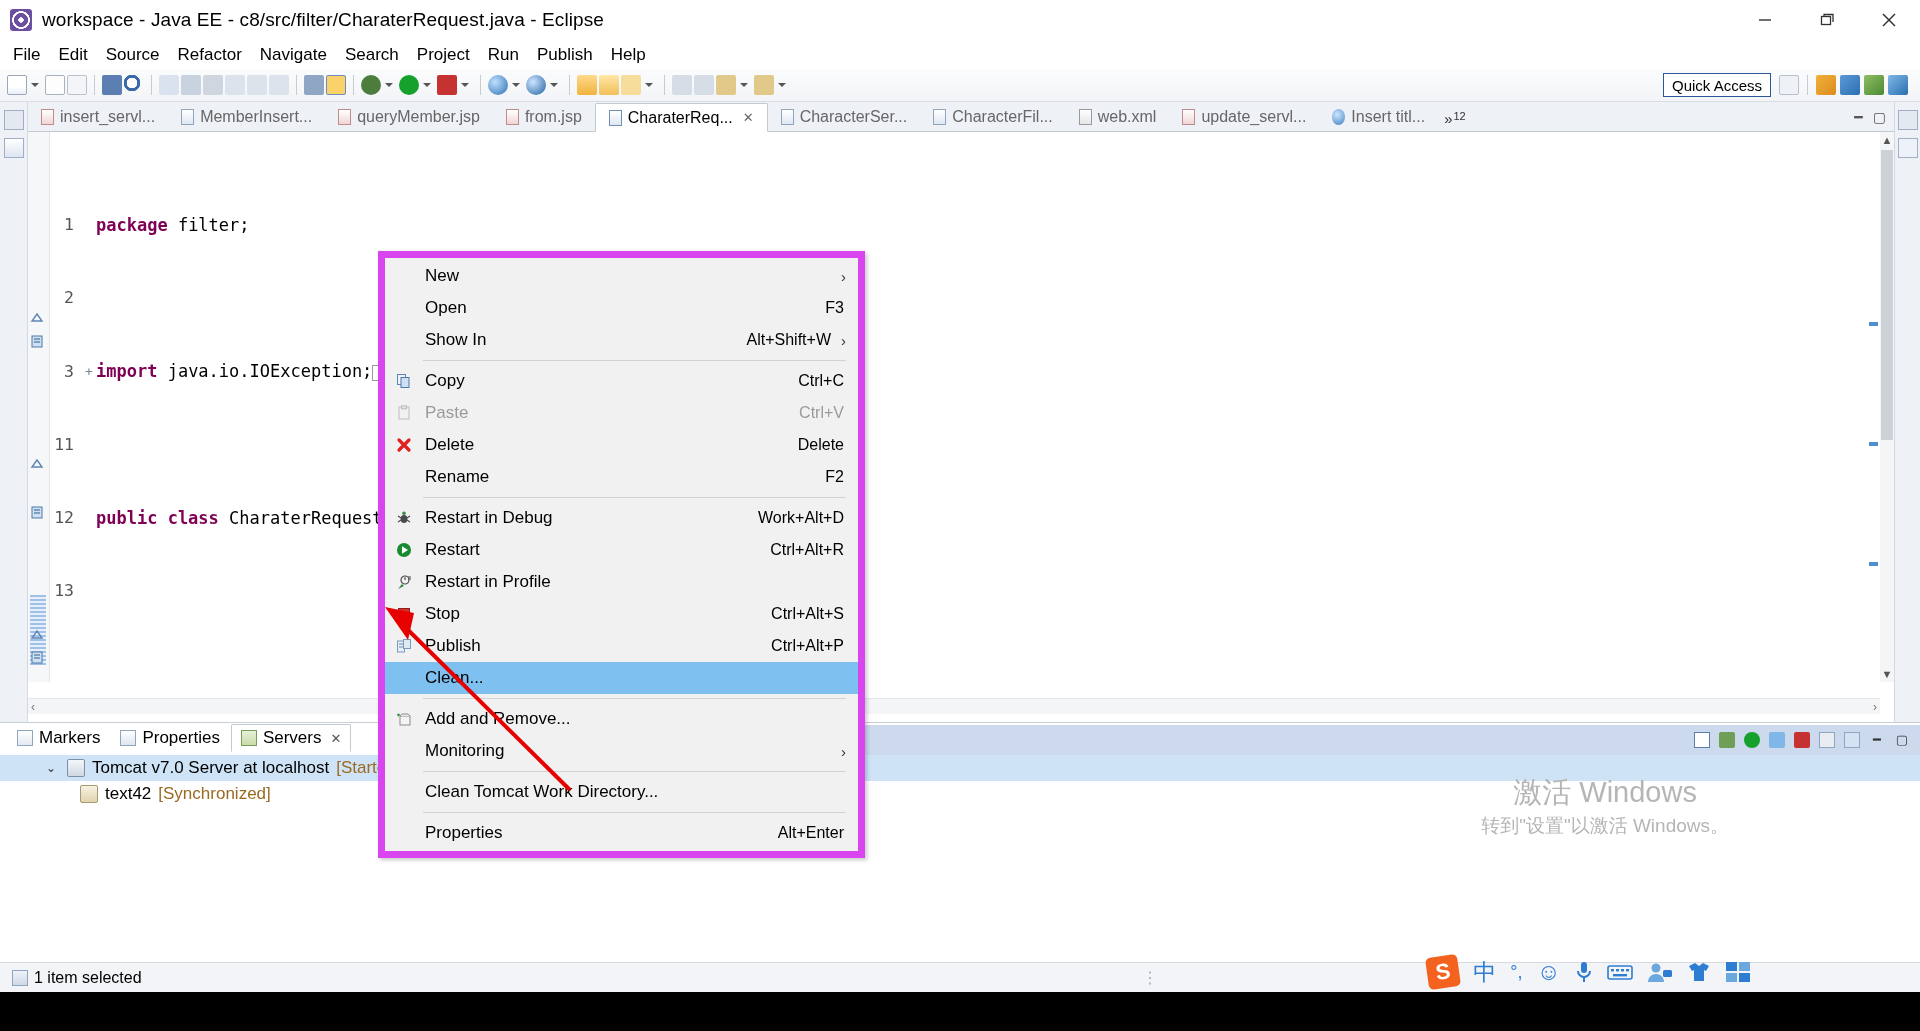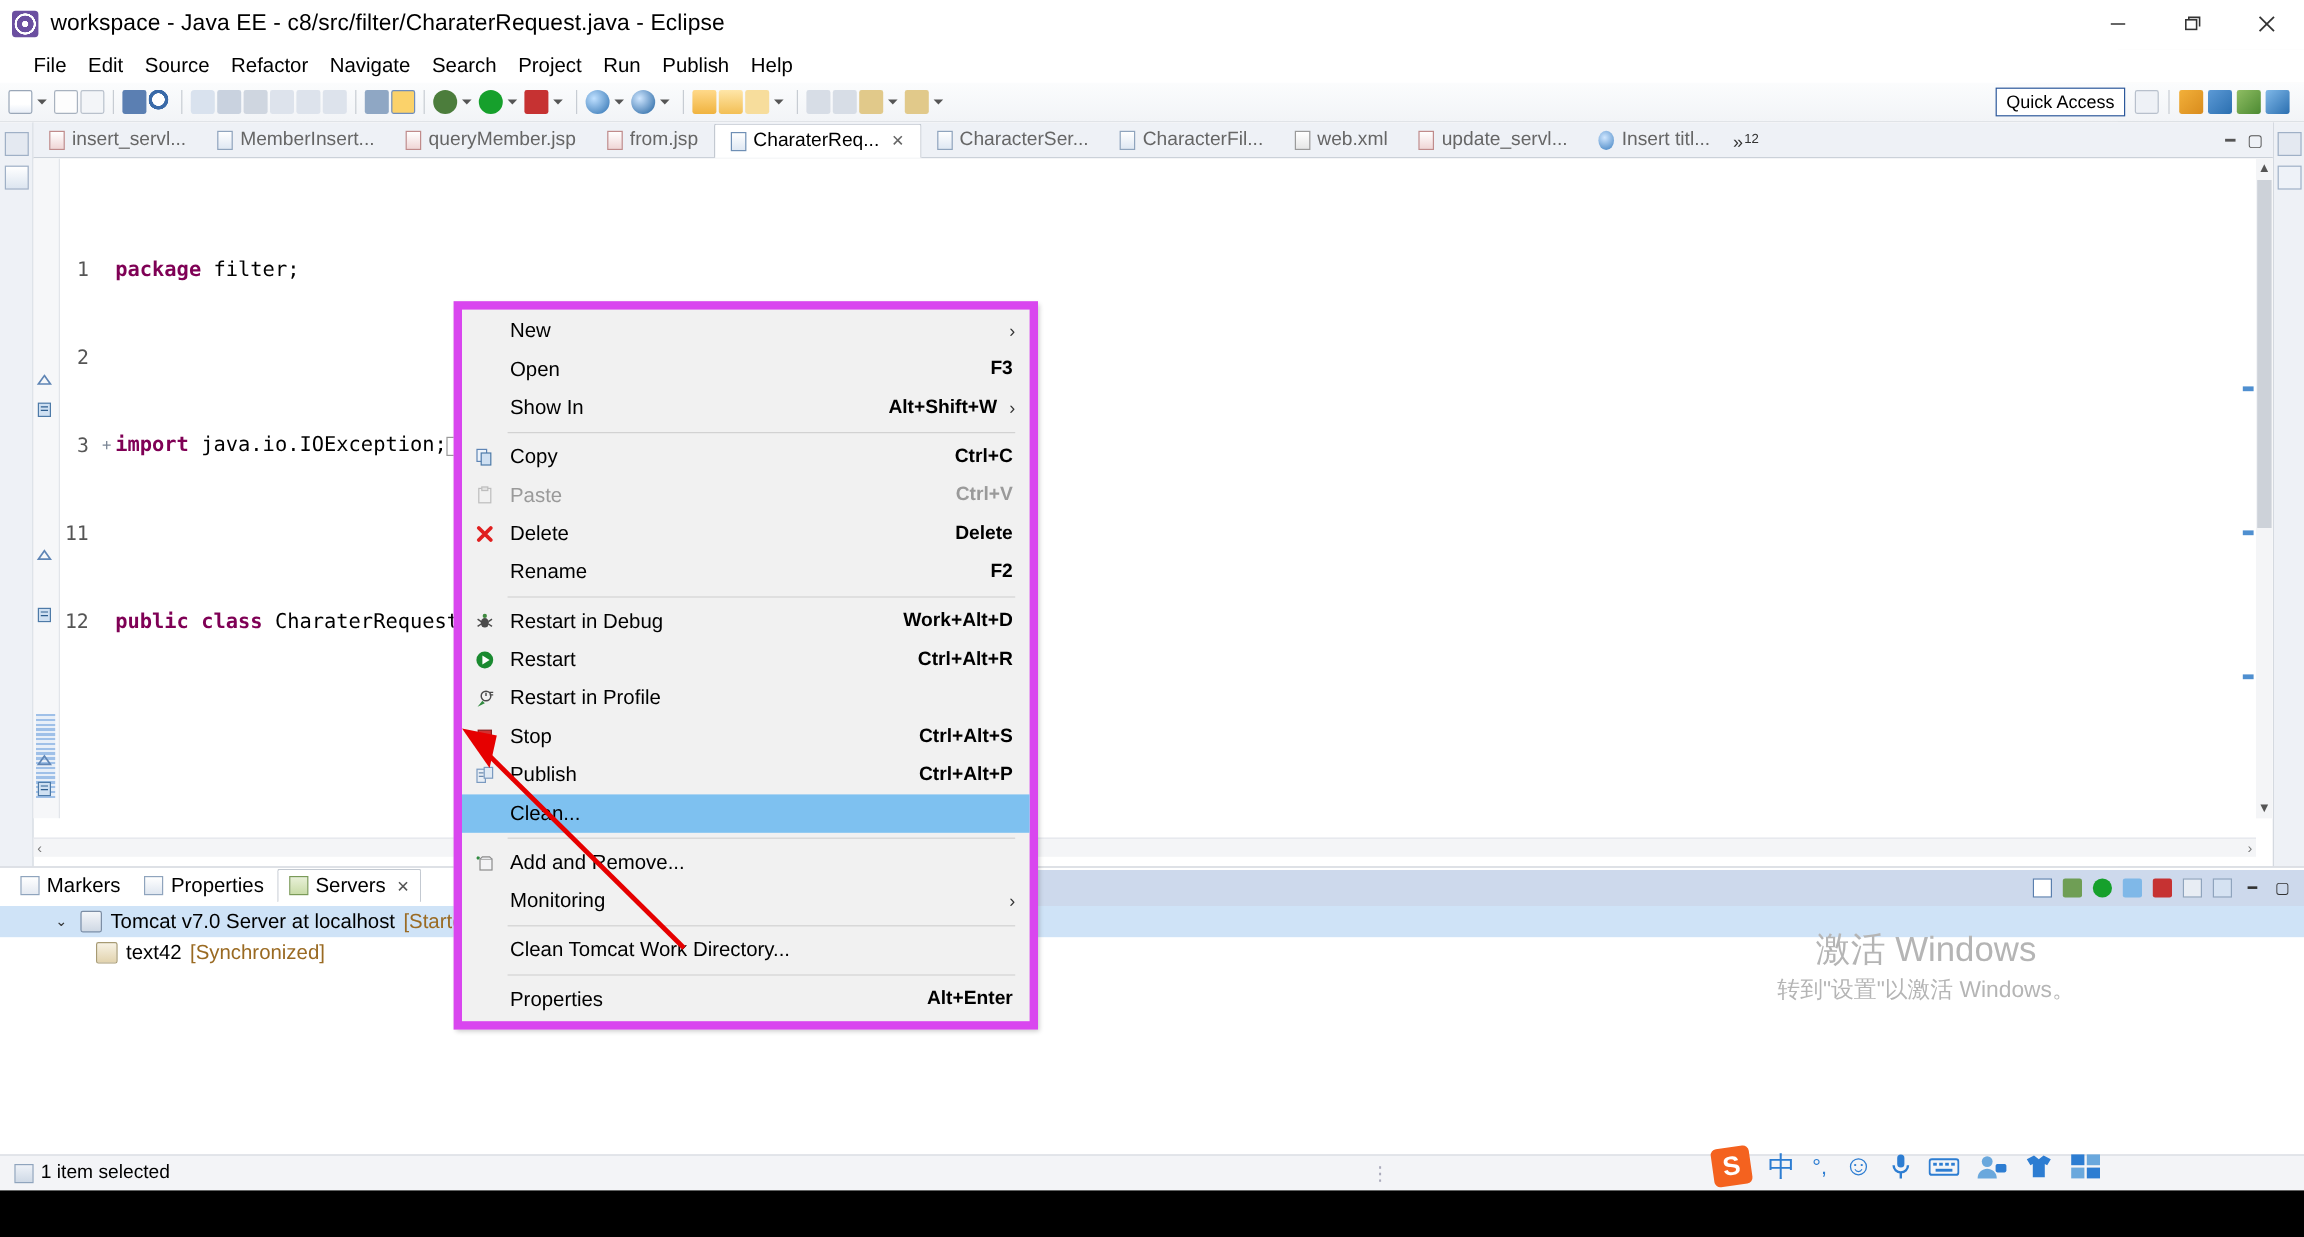--- a/index.html
+++ b/index.html
@@ -32,21 +32,21 @@
   .win-buttons { margin-left: auto; display: flex; height: 41px; }
   .win-btn {
     width: 62px; height: 41px; display: flex; align-items: center; justify-content: center;
     color: #333;
   }
   .win-btn svg { display: block; }
 
   
   .menubar {
     position: absolute; top: 41px; left: 0; width: 1920px; height: 28px;
-    display: flex; align-items: center; background: #ffffff; padding-left: 19px;
+    display: flex; align-items: center; background: #ffffff; padding-left: 4px;
   }
   .menubar .mi {
     font-size: 17px; color: #000; padding: 2px 9px; white-space: nowrap;
   }
 
   
   .toolbar {
     position: absolute; top: 69px; left: 0; width: 1920px; height: 33px;
     background: linear-gradient(180deg,#fbfcfd 0%, #f2f4f7 100%);
     border-bottom: 1px solid #d9dde2;
@@ -217,21 +217,21 @@
     background: #f1f1f1; border: 7px solid #d946ef;
     box-shadow: 2px 2px 4px rgba(0,0,0,.22);
     padding: 2px 0; z-index: 50;
   }
   .ctx-item {
     display:flex; align-items:center; height: 32px; padding: 0 10px 0 0;
     font-size: 17px; color: #000; position: relative;
   }
   .ctx-item .ci { width: 26px; min-width:26px; display:flex; align-items:center; justify-content:center; margin-left:6px;}
   .ctx-item .lbl { margin-left: 8px; }
-  .ctx-item .acc { margin-left:auto; color:#000; font-size:16px; padding-right: 4px; font-weight: bold;}
+  .ctx-item .acc { margin-left:auto; color:#000; font-size:16px; padding-right: 4px;}
   .ctx-item .sub { margin-left:auto; color:#333; font-size:15px; padding-right: 2px;}
   .ctx-item.disabled .lbl { color:#9a9a9a; }
   .ctx-item.disabled .acc { color:#9a9a9a; }
   .ctx-item.selected { background:#7ec1f0; }
   .ctx-sep { height:1px; background:#d2d2d2; margin: 4px 12px 4px 38px; }
 
   
   .red-arrow { position:absolute; left:0; top:0; width:1920px; height:1031px; pointer-events:none; z-index:60; }
 </style>
 </head>
@@ -468,20 +468,25 @@
         <div class="ln">
           <span class="num">11</span>
           <span class="fold"></span>
           <span class="src"></span>
         </div>
         <div class="ln">
           <span class="num">12</span>
           <span class="fold"></span>
           <span class="src"><span class="kw">public class</span> CharaterRequest <span class="kw">implements</span> Filter {</span>
         </div>
+        <div class="ln">
+          <span class="num">13</span>
+          <span class="fold"></span>
+          <span class="src"></span>
+        </div>
         
         
         
         
         
         
         
         
         
         

